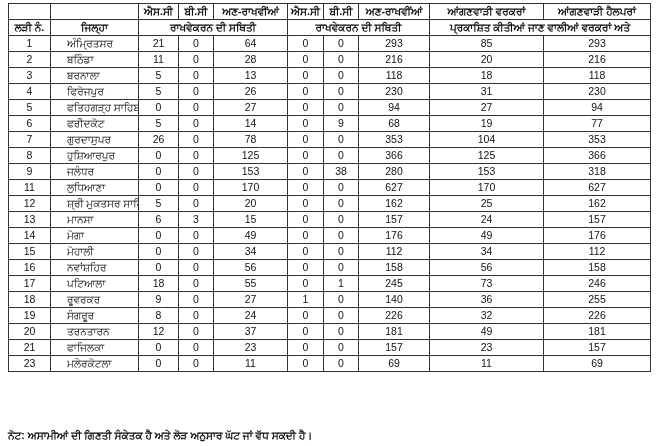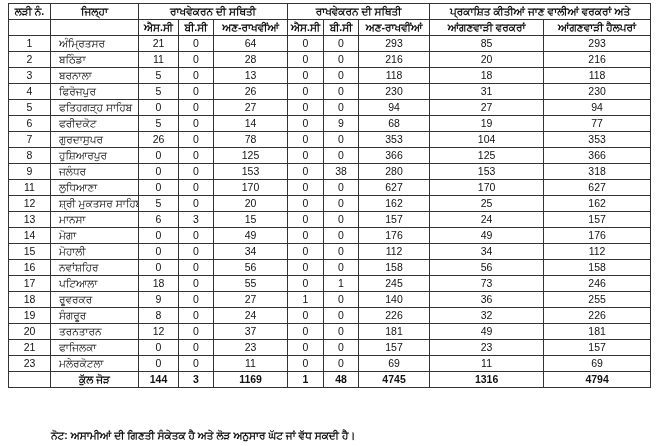--- a/index.html
+++ b/index.html
@@ -4,61 +4,61 @@
   <style>
     html, body { margin: 0; padding: 0; background: #ffffff; }
     body { width: 658px; height: 446px; position: relative; overflow: hidden;
            font-family: "Liberation Sans", "DejaVu Sans", sans-serif; color: #111; }
     table.main { position: absolute; left: 8px; top: 3px; border-collapse: collapse;
                  table-layout: fixed; width: 642px; }
     table.main td, table.main th { border: 1px solid #333; padding: 0; height: 15px;
                  font-size: 10.5px; line-height: 15px; text-align: center; white-space: nowrap;
                  overflow: hidden; font-weight: normal; }
     table.main th { font-weight: bold; font-size: 10.5px; }
-    table.main td.dist { text-align: left; padding-left: 8px; }
+    table.main td.dist { text-align: left; padding-left: 16px; font-family: Liberation Serif, serif; }
     table.main tr.total td { font-weight: bold; }
     .note { position: absolute; left: 8px; top: 429px; font-size: 10.5px; font-weight: bold;
-            white-space: nowrap; margin-left: 43px; }
+            white-space: nowrap; }
   </style>
 </head>
 <body>
 
 <table class="main">
   <colgroup>
     <col style="width:42px">
       <col style="width:88px">
       <col style="width:40px">
       <col style="width:35px">
     <col style="width:74px">
       <col style="width:36px">
       <col style="width:35px">
       <col style="width:71px">
     <col style="width:114px">
       <col style="width:107px">
   </colgroup>
   <thead>
     <tr>
-      <th>ਲੜੀ ਨੰ.</th>
-      <th>ਜਿਲ੍ਹਾ</th>
-      <th colspan="3">ਰਾਖਵੇਕਰਨ ਦੀ ਸਥਿਤੀ</th>
-      <th colspan="3">ਰਾਖਵੇਕਰਨ ਦੀ ਸਥਿਤੀ</th>
-      <th colspan="2">ਪ੍ਰਕਾਸ਼ਿਤ ਕੀਤੀਆਂ ਜਾਣ ਵਾਲੀਆਂ ਵਰਕਰਾਂ ਅਤੇ</th>
-    </tr>
-    <tr>
       <th></th>
       <th></th>
       <th>ਐਸ.ਸੀ</th>
       <th>ਬੀ.ਸੀ</th>
       <th>ਅਣ-ਰਾਖਵੀਂਆਂ</th>
       <th>ਐਸ.ਸੀ</th>
       <th>ਬੀ.ਸੀ</th>
       <th>ਅਣ-ਰਾਖਵੀਂਆਂ</th>
       <th>ਆਂਗਣਵਾੜੀ ਵਰਕਰਾਂ</th>
       <th>ਆਂਗਣਵਾੜੀ ਹੈਲਪਰਾਂ</th>
     </tr>
+    <tr>
+      <th>ਲੜੀ ਨੰ.</th>
+      <th>ਜਿਲ੍ਹਾ</th>
+      <th colspan="3">ਰਾਖਵੇਕਰਨ ਦੀ ਸਥਿਤੀ</th>
+      <th colspan="3">ਰਾਖਵੇਕਰਨ ਦੀ ਸਥਿਤੀ</th>
+      <th colspan="2">ਪ੍ਰਕਾਸ਼ਿਤ ਕੀਤੀਆਂ ਜਾਣ ਵਾਲੀਆਂ ਵਰਕਰਾਂ ਅਤੇ</th>
+    </tr>
   </thead>
   <tbody id="tbody">
       <tr>
         <td>1</td>
         <td class="dist">ਅੰਮ੍ਰਿਤਸਰ</td>
         <td>21</td>
         <td>0</td>
         <td>64</td>
         <td>0</td>
         <td>0</td>
@@ -298,29 +298,17 @@
         <td>23</td>
         <td class="dist">ਮਲੇਰਕੋਟਲਾ</td>
         <td>0</td>
         <td>0</td>
         <td>11</td>
         <td>0</td>
         <td>0</td>
         <td>69</td>
         <td>11</td>
         <td>69</td>
-      </tr>
-      <tr class="total">
-        <td></td>
-        <td>ਕੁੱਲ ਜੋੜ</td>
-        <td>144</td>
-        <td>3</td>
-        <td>1169</td>
-        <td>1</td>
-        <td>48</td>
-        <td>4745</td>
-        <td>1316</td>
-        <td>4794</td>
       </tr>
     </tbody>
 </table>
 
 <div class="note">ਨੋਟ: ਅਸਾਮੀਆਂ ਦੀ ਗਿਣਤੀ ਸੰਕੇਤਕ ਹੈ ਅਤੇ ਲੋੜ ਅਨੁਸਾਰ ਘੱਟ ਜਾਂ ਵੱਧ ਸਕਦੀ ਹੈ।</div>
 
 </body></html>

